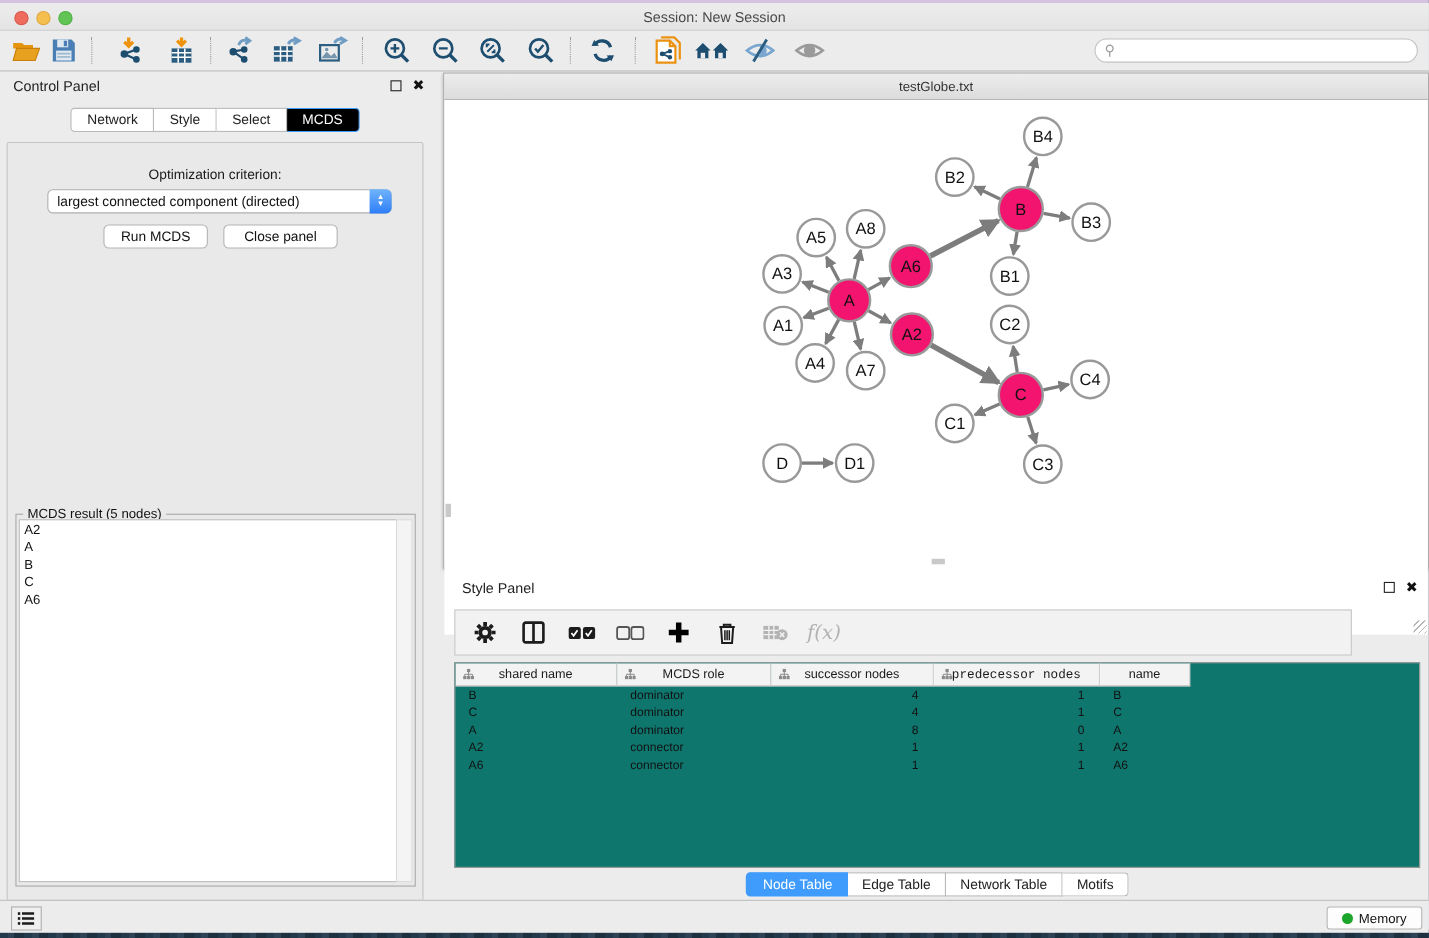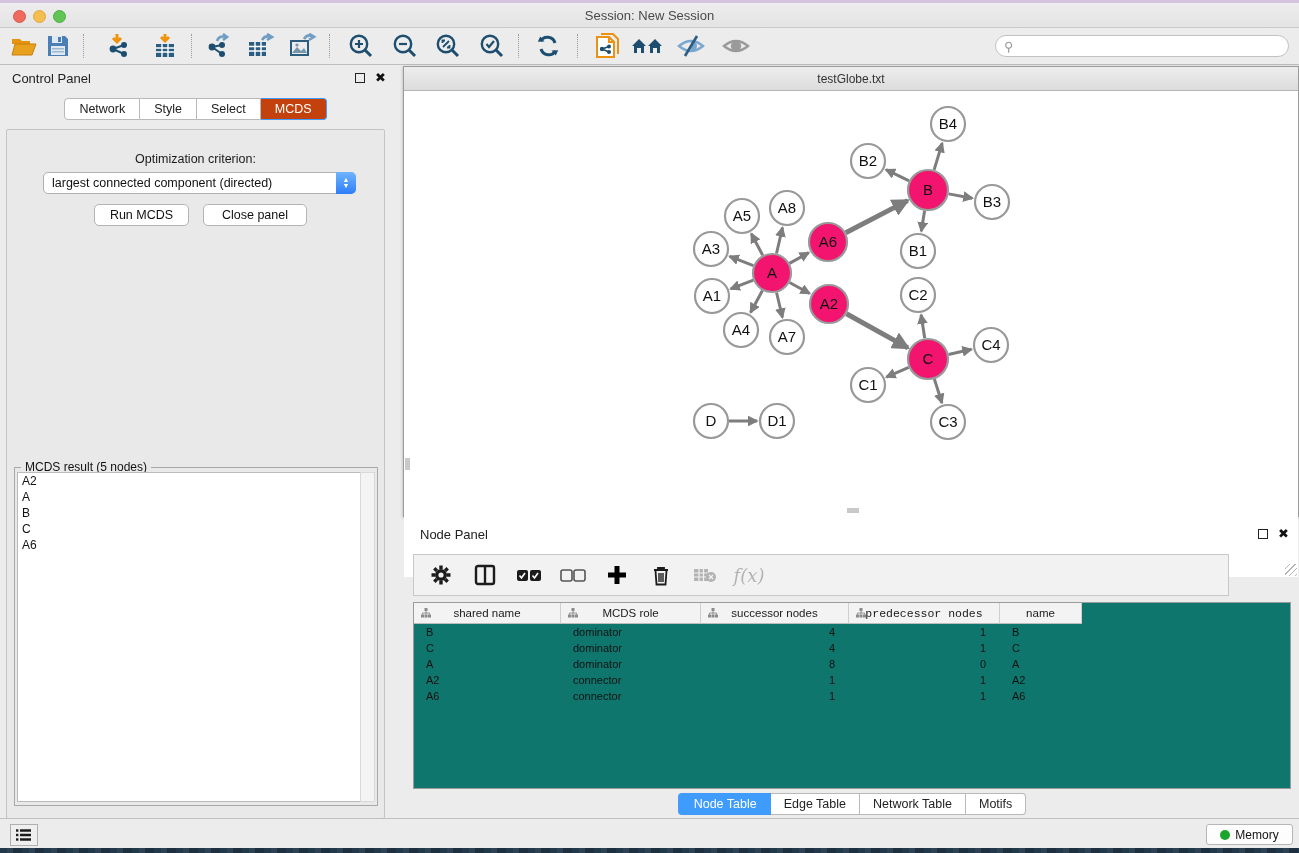--- a/index.html
+++ b/index.html
@@ -40,21 +40,21 @@
   
   #cp-title { left:12px; top:68px; font-size:13px; color:#222; }
   .panel-btns { position:absolute; display:flex; gap:10px; }
   .float-ico { width:10px; height:10px; border:1.6px solid #222; display:inline-block; }
   .close-ico { font-size:13px; font-weight:bold; color:#111; line-height:10px; }
   #cp-tabs { left:0; top:95px; width:391px; display:flex; justify-content:center; }
   .cp-tab { height:22px; line-height:20px; padding:0 14px; background:#fff;
     border:1px solid #b9b9b9; border-left:none; font-size:12.5px; color:#222; }
   .cp-tab:first-child { border-left:1px solid #b9b9b9; border-radius:4px 0 0 4px; }
   .cp-tab:last-child { border-radius:0 4px 4px 0; }
-  .cp-tab.active { background:#c2410c; border-color:#3f9cfd; color:#fff; }
+  .cp-tab.active { background:#000000; border-color:#3f9cfd; color:#fff; }
   #cp-body { left:6px; top:126px; width:379px; height:690px; background:#e9e9e9;
     border:1px solid #c4c4c4; border-radius:2px; }
   #opt-label { width:100%; text-align:center; top:22px; position:absolute; font-size:12.5px; color:#1a1a1a; }
   #criterion { left:36px; top:42px; width:313px; height:22px; background:#fff;
     border:1px solid #b0b0b0; border-radius:5px; display:flex; align-items:center; }
   #criterion .val { flex:1; font-size:12.5px; padding-left:8px; color:#111; white-space:nowrap; }
   #criterion .stepper { width:20px; height:22px; margin-right:-1px;
     background:linear-gradient(#6fb4fc,#2e7ef8); border-radius:0 5px 5px 0;
     display:flex; flex-direction:column; align-items:center; justify-content:center; color:#fff; }
   .chev { font-size:7px; line-height:6px; }
@@ -429,21 +429,21 @@
               <text x="776" y="422" text-anchor="middle" font-size="15" fill="#111111">D1</text>
             </g>
           </g>
       </svg>
       <div id="vthumb" class="abs"></div>
       <div id="hthumb" class="abs"></div>
       <div id="resize-grip" class="abs"></div>
     </div>
   </div>
 
-  <div id="tp-title" class="abs">Node Panel</div>
+  <div id="tp-title" class="abs">Style Panel</div>
   <div class="panel-btns" style="left:1258px; top:526px;">
     <span class="float-ico"></span>
     <span class="close-ico">✖</span>
   </div>
 
   <div id="tp-toolbar" class="abs">
     <div class="tp-ico">
       <svg width="22" height="22" viewBox="0 0 22 22">
           <g fill="#1c1c1c">
             <circle cx="11" cy="11" r="6"></circle>

